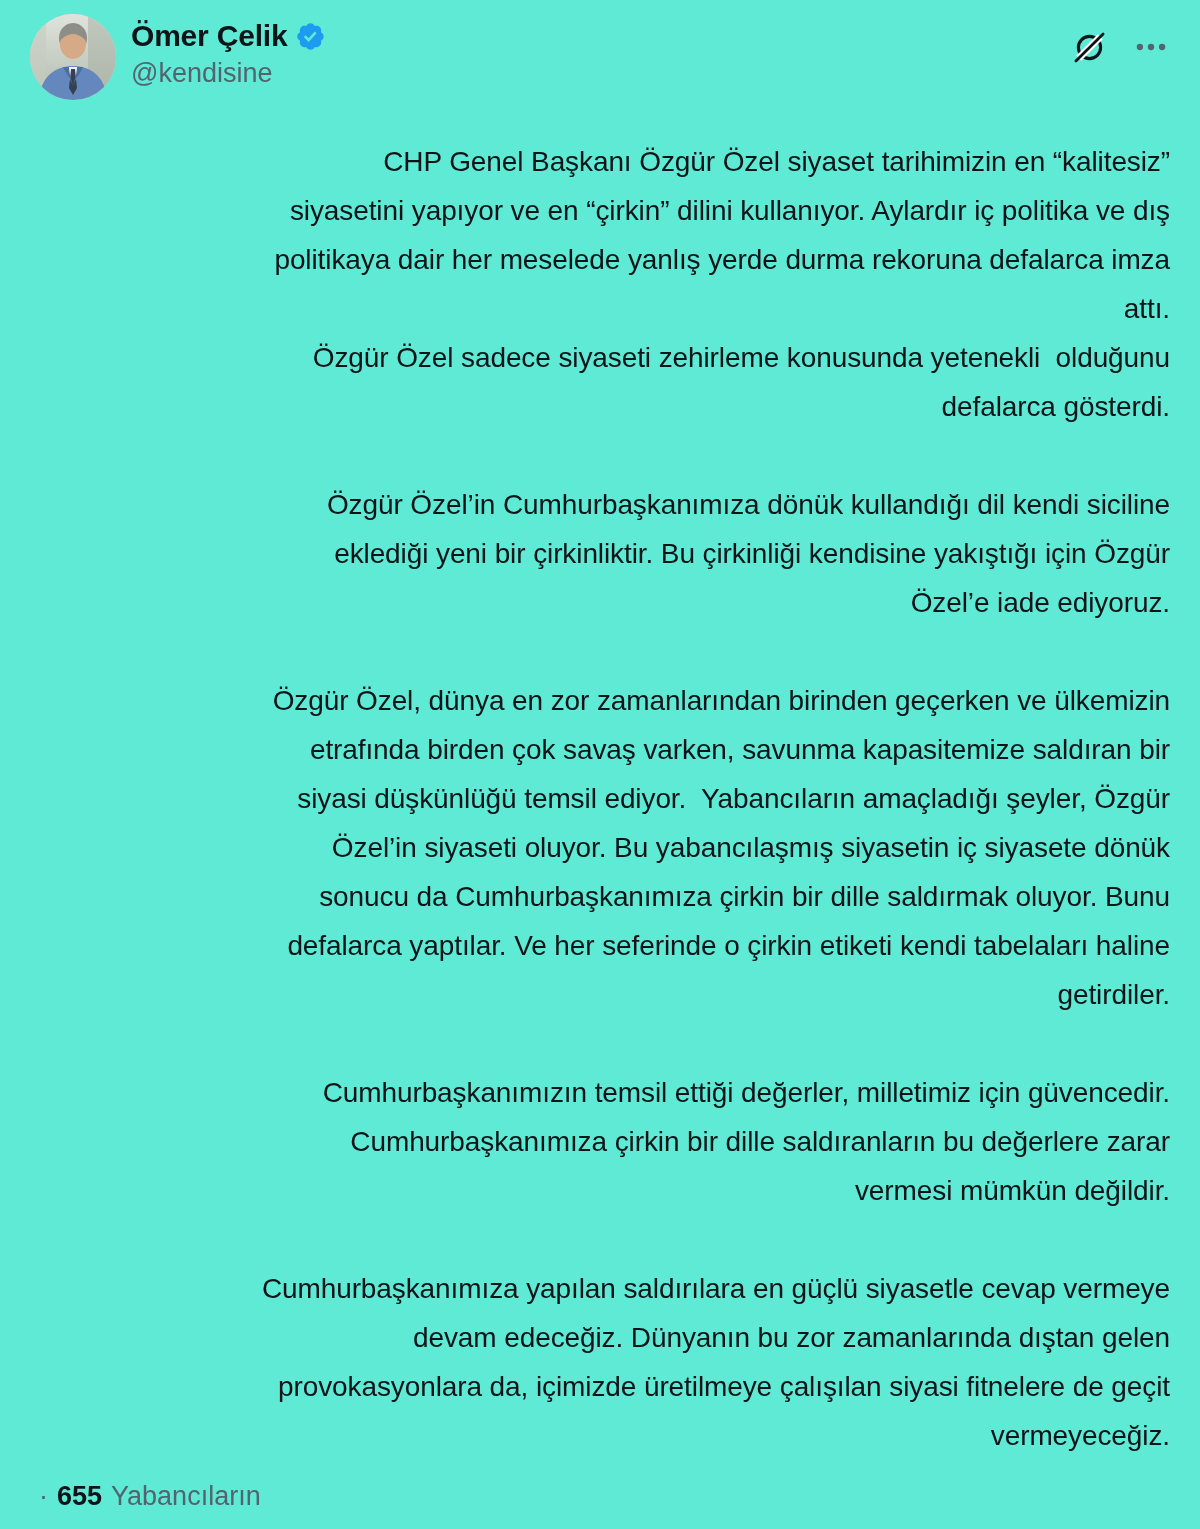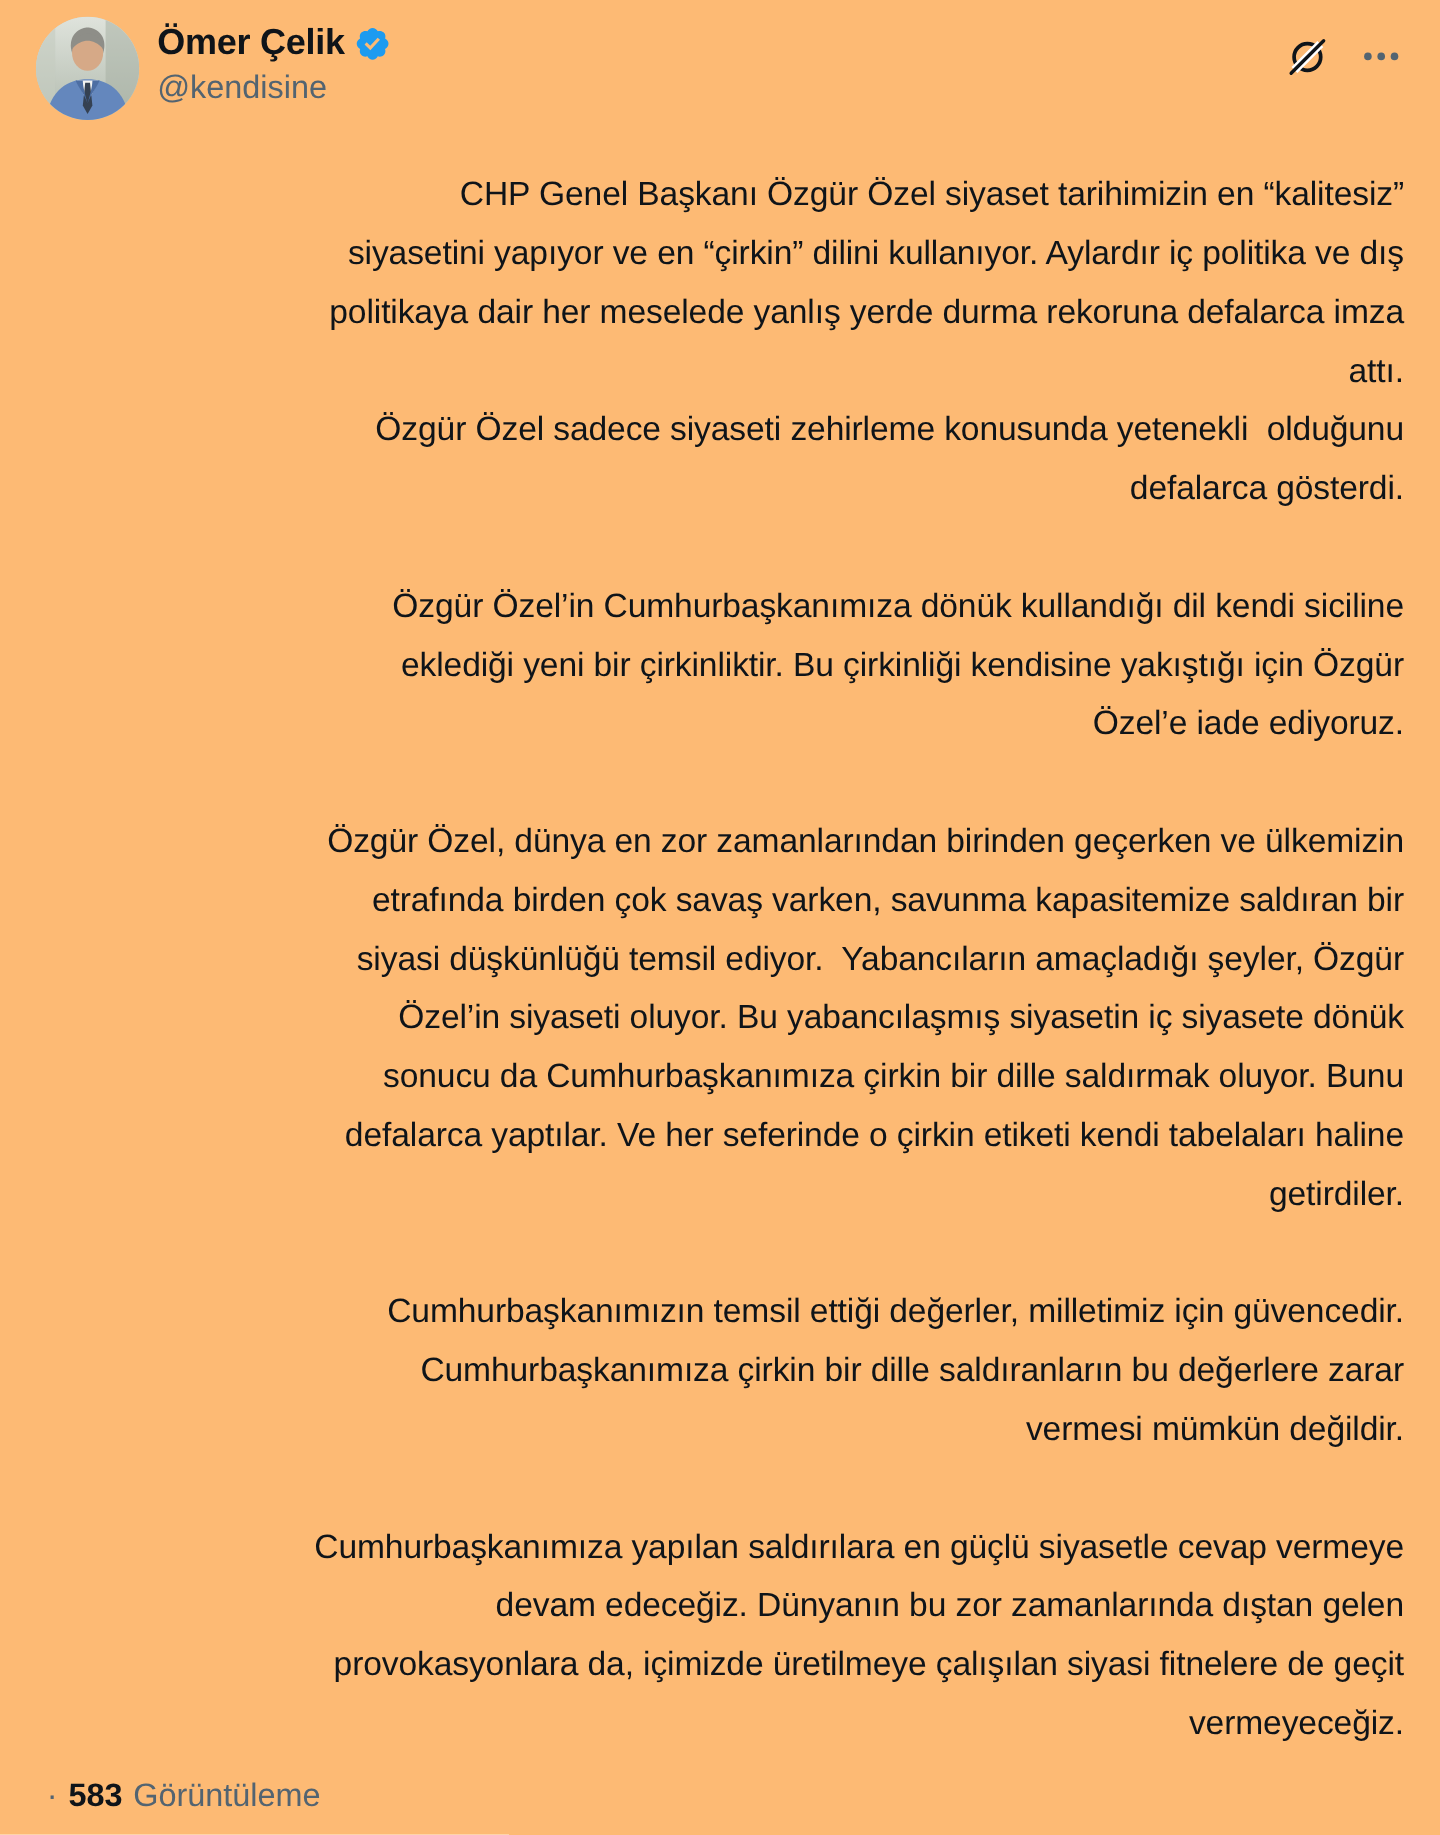--- a/index.html
+++ b/index.html
@@ -1,21 +1,21 @@
 <!DOCTYPE html>
 <html lang="tr"><head>
 <meta charset="utf-8">
 <style>
   * { margin: 0; padding: 0; box-sizing: border-box; }
   html, body { background: #ffffff; }
   .page {
     position: relative;
     width: 1200px;
     height: 1529px;
-    background: #fdba74;
+    background: #5eead4;
     font-family: "Liberation Sans", "DejaVu Sans", sans-serif;
     color: #0f1419;
     overflow: hidden;
   }
   .tweet { padding: 14px 30px 0 30px; }
 
   
   .tweet-header { display: flex; align-items: flex-start; }
   .avatar {
     width: 86px; height: 86px;
@@ -168,18 +168,18 @@
 Cumhurbaşkanımıza çirkin bir dille saldıranların bu değerlere zarar
 vermesi mümkün değildir.
 
 Cumhurbaşkanımıza yapılan saldırılara en güçlü siyasetle cevap vermeye
 devam edeceğiz. Dünyanın bu zor zamanlarında dıştan gelen
 provokasyonlara da, içimizde üretilmeye çalışılan siyasi fitnelere de geçit
 vermeyeceğiz.</div>
 
     <footer class="tweet-footer">
       <span class="footer-dot">·</span>
-      <span class="views-count">583</span>
-      <span class="views-label">Görüntüleme</span>
+      <span class="views-count">655</span>
+      <span class="views-label">Yabancıların</span>
     </footer>
 
   </article>
 </div>
 
 </body></html>

